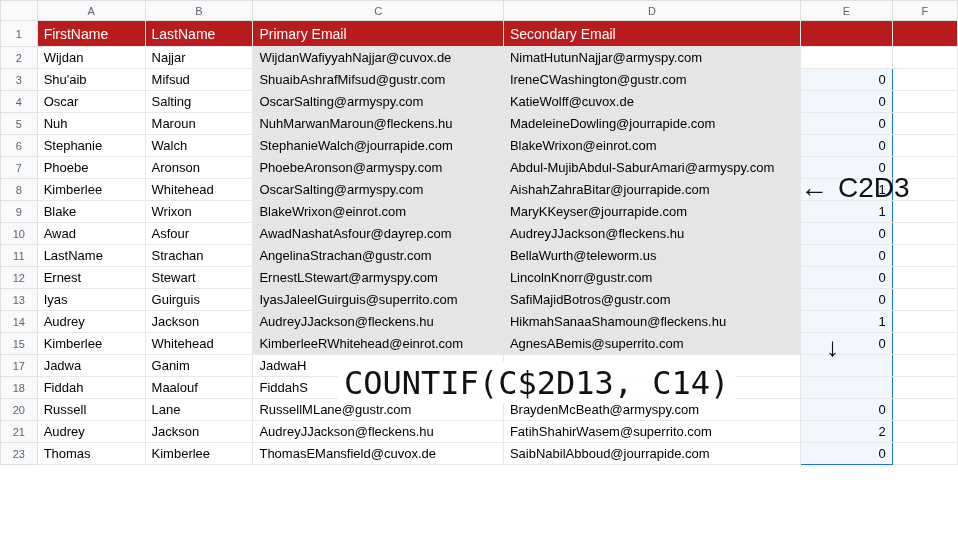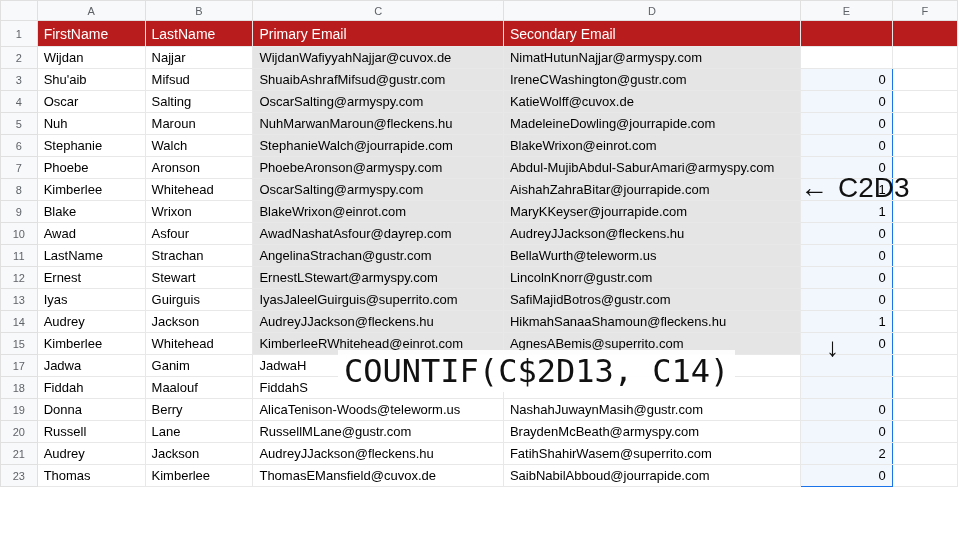--- a/index.html
+++ b/index.html
@@ -78,21 +78,21 @@
   }
   .anno1 {
     top: 172px;
     left: 800px;
     font-size: 28px;
     display: flex;
     align-items: center;
     gap: 10px;
   }
   .anno2 {
-    top: 350px;
+    top: 362px;
     left: 338px;
     font-size: 32px;
     font-family: "Consolas","Menlo",monospace;
     background: rgba(255,255,255,0.92);
     padding: 2px 6px;
   }
   .anno-arrow-down {
     position: absolute;
     top: 332px;
     left: 826px;
@@ -262,29 +262,20 @@
       <tr>
         <td class="row-header">18</td>
         <td class="cell wA">Fiddah</td>
         <td class="cell wB">Maalouf</td>
         <td class="cell wC">FiddahS</td>
         <td class="cell wD"></td>
         <td class="cell wE colE sel-fill sel-left sel-right"></td>
         <td class="cell wF"></td>
       </tr>
       <tr>
-        <td class="row-header">19</td>
-        <td class="cell wA">Donna</td>
-        <td class="cell wB">Berry</td>
-        <td class="cell wC">AlicaTenison-Woods@teleworm.us</td>
-        <td class="cell wD">NashahJuwaynMasih@gustr.com</td>
-        <td class="cell wE colE sel-fill sel-left sel-right">0</td>
-        <td class="cell wF"></td>
-      </tr>
-      <tr>
         <td class="row-header">20</td>
         <td class="cell wA">Russell</td>
         <td class="cell wB">Lane</td>
         <td class="cell wC">RussellMLane@gustr.com</td>
         <td class="cell wD">BraydenMcBeath@armyspy.com</td>
         <td class="cell wE colE sel-fill sel-left sel-right">0</td>
         <td class="cell wF"></td>
       </tr>
       <tr>
         <td class="row-header">21</td>

